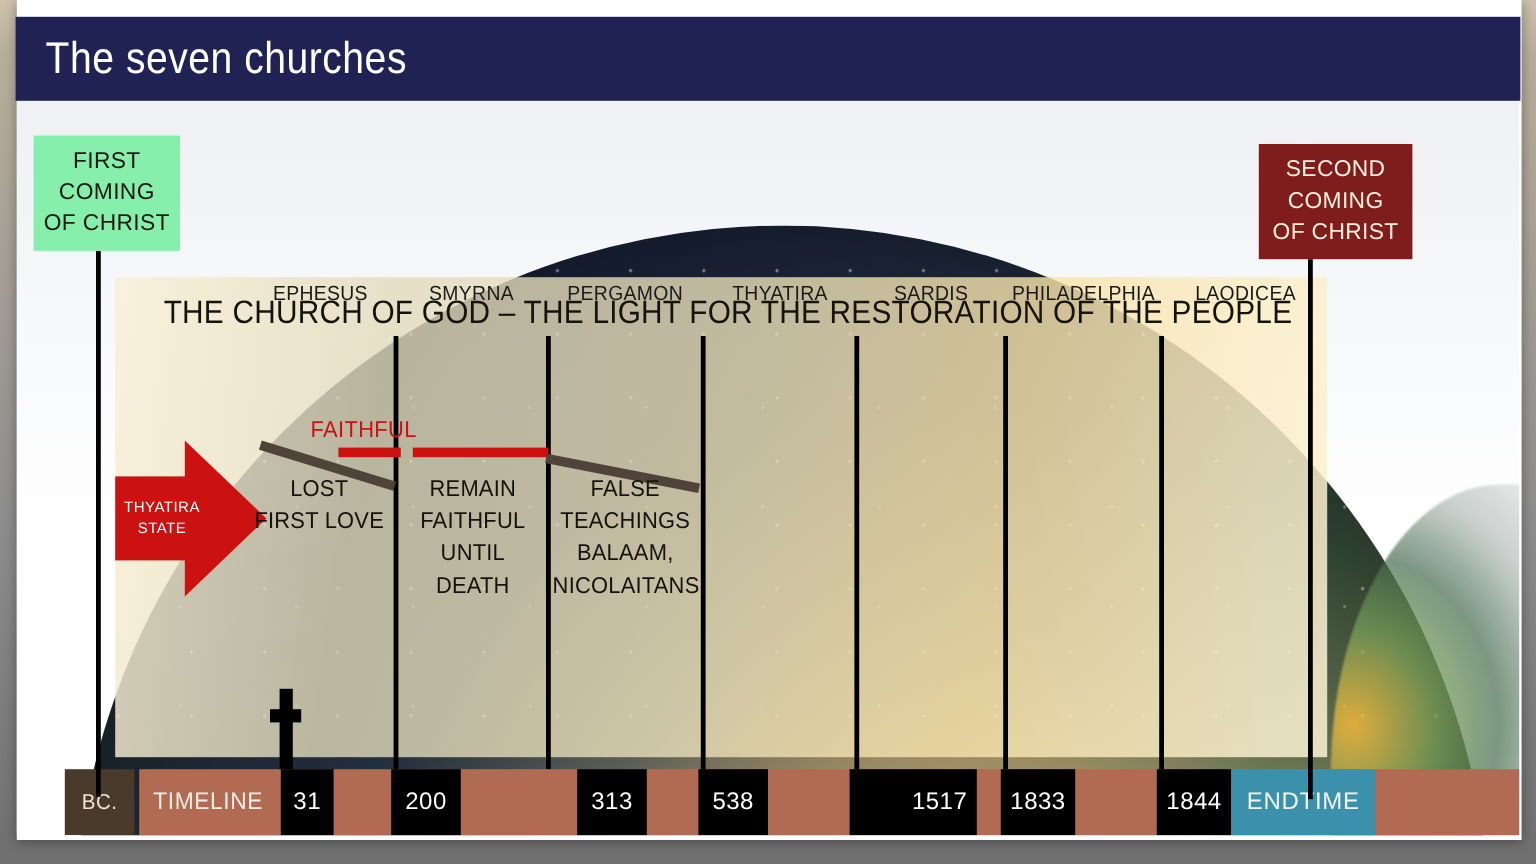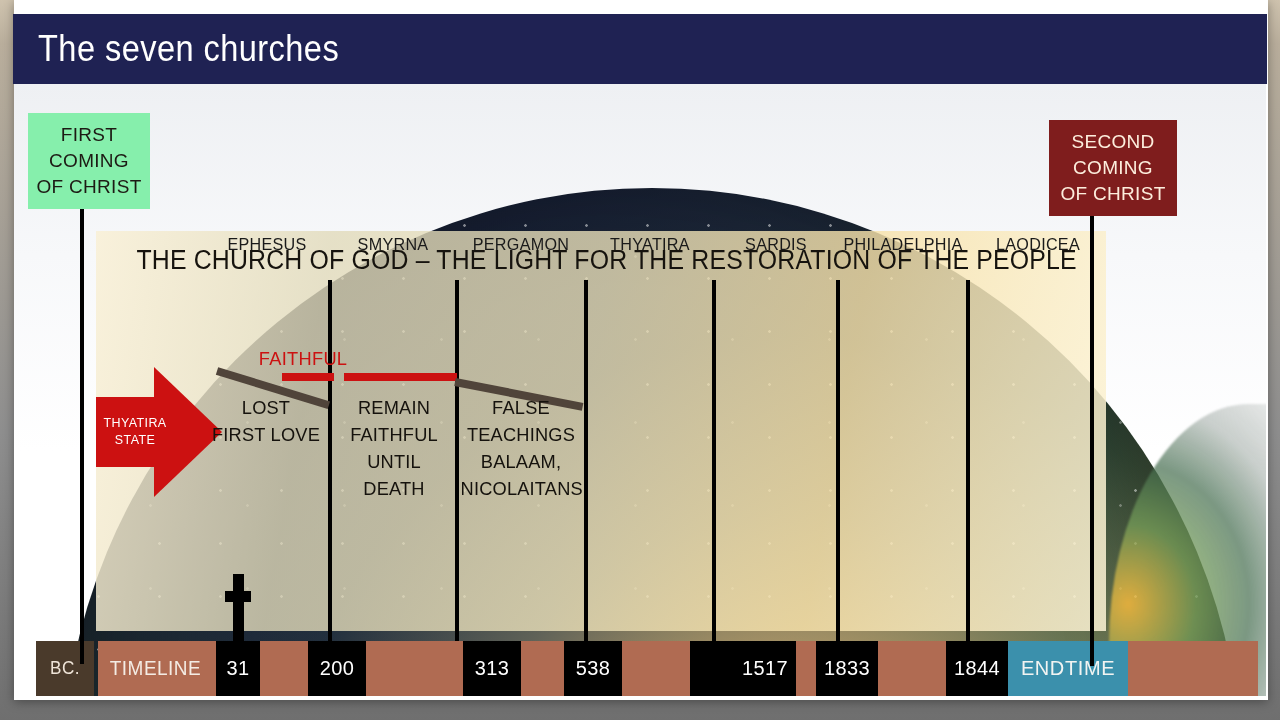--- a/index.html
+++ b/index.html
@@ -102,21 +102,21 @@
     position:absolute;left:243px;top:350px;color:#cc1111;font-size:19px;
     letter-spacing:.3px;transform:scaleX(.96);
   }
   .redseg{position:absolute;height:8px;background:#cc1111;}
   .brownline{position:absolute;height:0;border-top:8px solid #50443a;transform-origin:left center;}
   
   .cross{position:absolute;left:211px;top:570px;width:26px;height:70px;}
   .cross:before{content:"";position:absolute;left:8px;top:0;width:11px;height:70px;background:#000;}
   .cross:after{content:"";position:absolute;left:0;top:17px;width:26px;height:11px;background:#000;}
   
-  .timeline{position:absolute;left:22px;top:641px;width:1222px;height:55px;}
+  .timeline{position:absolute;left:40px;top:641px;width:1222px;height:55px;}
   .tl-bc{position:absolute;left:0;top:0;width:58px;height:55px;background:#4a3a2b;}
   .tl-bar{position:absolute;left:62px;top:0;width:1160px;height:55px;background:#b06b52;}
   .tl-txt{position:absolute;color:#f4ece4;font-size:20px;letter-spacing:.5px;
     top:0;height:55px;display:flex;align-items:center;justify-content:center;transform:scaleX(.95);}
   .tl-box{position:absolute;top:0;height:55px;background:#000;color:#fff;
     display:flex;align-items:center;justify-content:center;font-size:20px;letter-spacing:.4px;}
   .tl-end{position:absolute;top:0;height:55px;background:#3b90ac;color:#f2f4f2;
     display:flex;align-items:center;justify-content:center;font-size:20px;letter-spacing:.6px;}
   
   .tag{

